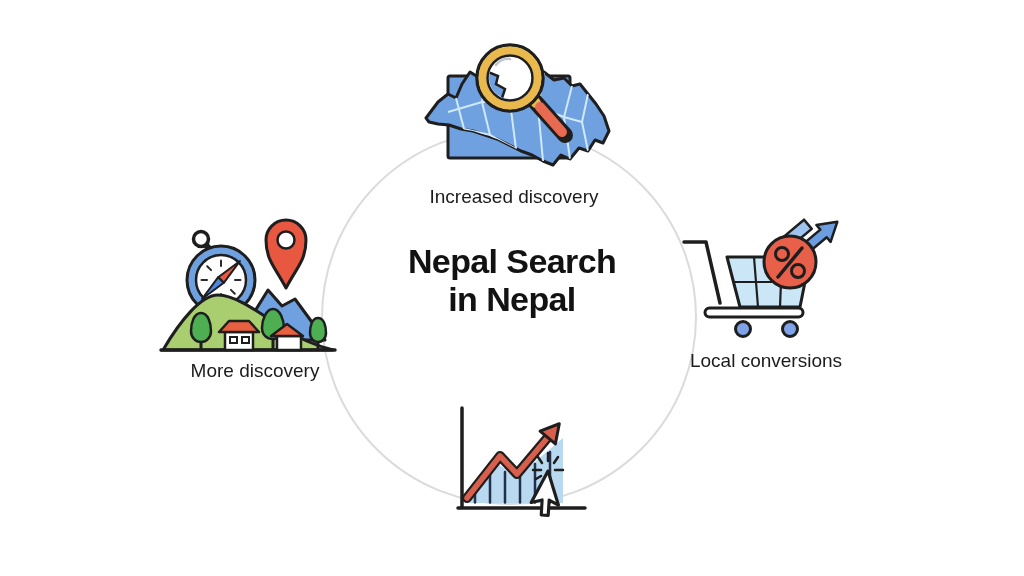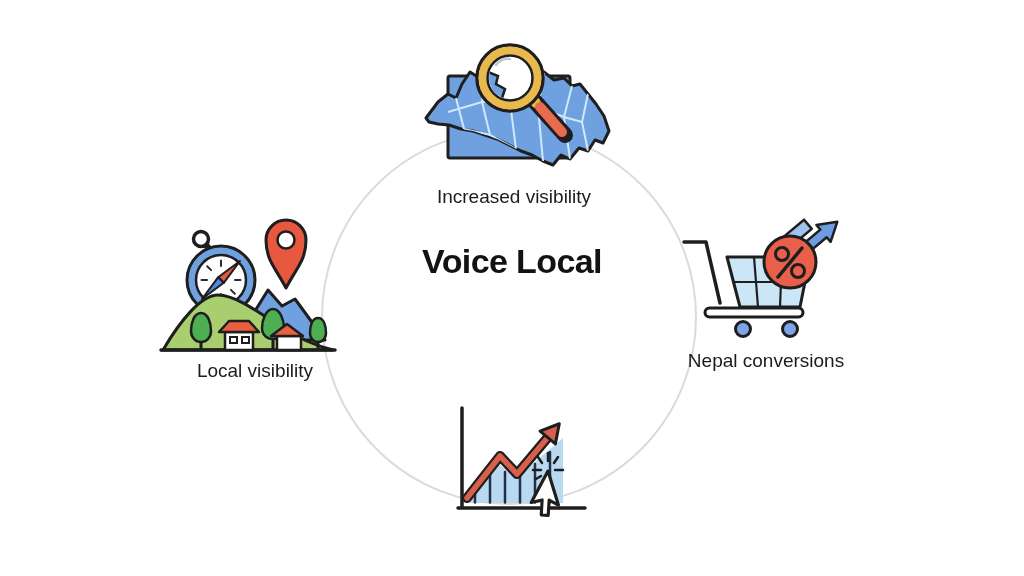--- a/index.html
+++ b/index.html
@@ -23,21 +23,22 @@
   svg{display:block;}
 </style>
 </head>
 <body>
 
 <div class="stage">
 
   <div class="cycle-circle"></div>
 
   <div class="center-title">
-    <div>Voice Local</div>
+    <div>Nepal Search</div>
+    <div>in Nepal</div>
   </div>
 
   <div class="icon-wrap" style="left:412px;top:32px;">
     <svg width="200" height="150" viewBox="0 0 200 150">
       <defs>
         <clipPath id="npclip">
           <path d="M14,86 L26,70 36,62 44,66 50,52 58,40 66,45 74,36 84,41 92,32 102,38 112,34 122,42 132,40 142,48 152,46 160,54 168,52 176,62 184,72 192,84 197,99 191,111 183,108 176,119 167,116 158,127 149,123 141,133 131,129 120,123 109,119 97,113 85,107 73,103 61,99 49,97 37,93 26,92 17,90 Z"></path>
         </clipPath>
         <clipPath id="lensclip">
             <circle cx="98" cy="46" r="21"></circle>
@@ -68,21 +69,21 @@
         <circle cx="98" cy="46" r="27.5" fill="none" stroke="#E9B94D" stroke-width="8"></circle>
         <circle cx="98" cy="46" r="22.5" fill="none" stroke="#1E1E1E" stroke-width="2.5"></circle>
         <g clip-path="url(#lensclip)">
           <path d="M76,40 L86,44 84,52 93,57 90,66 104,68 L104,70 76,70 Z" fill="#6FA0E0"></path>
           <path d="M76,40 L86,44 84,52 93,57 90,66" fill="none" stroke="#1E1E1E" stroke-width="2.5"></path>
         </g>
         <path d="M84,33 A15,15 0 0 1 98,27" fill="none" stroke="#BFC6CC" stroke-width="2.5" stroke-linecap="round"></path>
       </g>
     </svg>
   </div>
-  <div class="node-label" style="left:514px;top:186px;">Increased visibility</div>
+  <div class="node-label" style="left:514px;top:186px;">Increased discovery</div>
 
   <div class="icon-wrap" style="left:155px;top:205px;">
     <svg width="185" height="155" viewBox="0 0 185 155">
       <g>
         <line x1="51" y1="40" x2="57" y2="47" stroke="#1E1E1E" stroke-width="6"></line>
         <circle cx="46" cy="34" r="7.5" fill="#FFFFFF" stroke="#1E1E1E" stroke-width="3.5"></circle>
         <circle cx="66" cy="75" r="34" fill="#6FA0E0" stroke="#1E1E1E" stroke-width="3"></circle>
         <circle cx="66" cy="75" r="25" fill="#FFFFFF" stroke="#1E1E1E" stroke-width="2.5"></circle>
         <g stroke="#2A2A2A" stroke-width="2" stroke-linecap="round">
           <line x1="66" y1="61" x2="66" y2="55.5"></line>
@@ -123,21 +124,21 @@
           <rect x="75" y="132" width="7" height="6" fill="#FFFFFF" stroke="#1E1E1E" stroke-width="2"></rect>
           <rect x="87" y="132" width="7" height="6" fill="#FFFFFF" stroke="#1E1E1E" stroke-width="2"></rect>
         </g>
         <g>
           <rect x="122" y="131" width="24" height="14" fill="#FFFFFF" stroke="#1E1E1E" stroke-width="2.5"></rect>
           <polygon points="116,131 132,119 148,131" fill="#E8603F" stroke="#1E1E1E" stroke-width="2.5" stroke-linejoin="round"></polygon>
         </g>
       </g>
     </svg>
   </div>
-  <div class="node-label" style="left:255px;top:360px;">Local visibility</div>
+  <div class="node-label" style="left:255px;top:360px;">More discovery</div>
 
   <div class="icon-wrap" style="left:680px;top:200px;">
     <svg width="175" height="150" viewBox="0 0 175 150">
       <g transform="translate(108,41) rotate(-40)">
         <rect x="0" y="-6" width="26" height="12" fill="#9FC3EC" stroke="#1E1E1E" stroke-width="2.5" stroke-linejoin="round"></rect>
       </g>
       <g transform="translate(119,54) rotate(-40)">
         <path d="M0,-5 L32,-5 32,-11 50,0 32,11 32,5 0,5 Z" fill="#6B9DE0" stroke="#1E1E1E" stroke-width="2.5" stroke-linejoin="round"></path>
       </g>
       <g>
@@ -149,21 +150,21 @@
         <circle cx="110" cy="129" r="7.5" fill="#7FA3E8" stroke="#1E1E1E" stroke-width="3"></circle>
       </g>
       <g>
         <circle cx="110" cy="62" r="26" fill="#E8604A" stroke="#1E1E1E" stroke-width="3"></circle>
         <circle cx="102" cy="54" r="6.5" fill="none" stroke="#1E1E1E" stroke-width="3"></circle>
         <circle cx="118" cy="71" r="6.5" fill="none" stroke="#1E1E1E" stroke-width="3"></circle>
         <line x1="98" y1="77" x2="122" y2="48" stroke="#1E1E1E" stroke-width="3.5" stroke-linecap="round"></line>
       </g>
     </svg>
   </div>
-  <div class="node-label" style="left:766px;top:350px;">Nepal conversions</div>
+  <div class="node-label" style="left:766px;top:350px;">Local conversions</div>
 
   <div class="icon-wrap" style="left:445px;top:398px;">
     <svg width="150" height="125" viewBox="0 0 150 125">
       <g>
         <polygon points="23,105 23,92 53,66 72,79 118,40 118,105" fill="#B9D9F0"></polygon>
         <g stroke="#22304A" stroke-width="2.5" stroke-linecap="round">
           <line x1="30" y1="104.5" x2="30" y2="89"></line>
           <line x1="45" y1="104.5" x2="45" y2="77"></line>
           <line x1="60" y1="104.5" x2="60" y2="74"></line>
           <line x1="75" y1="104.5" x2="75" y2="79"></line>

